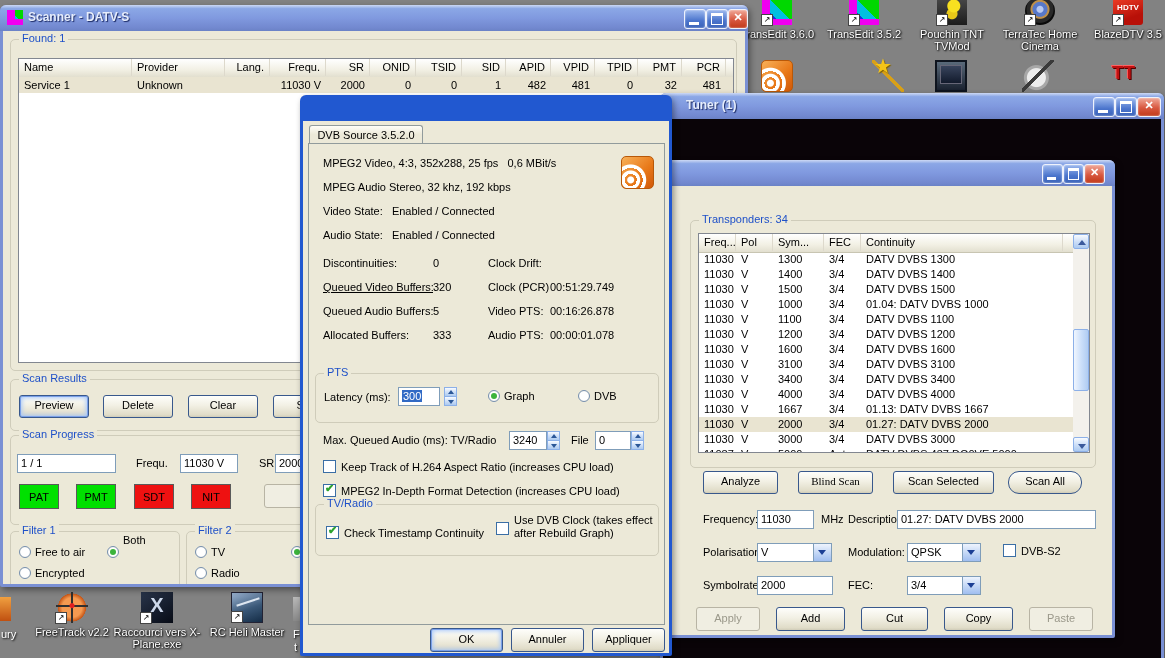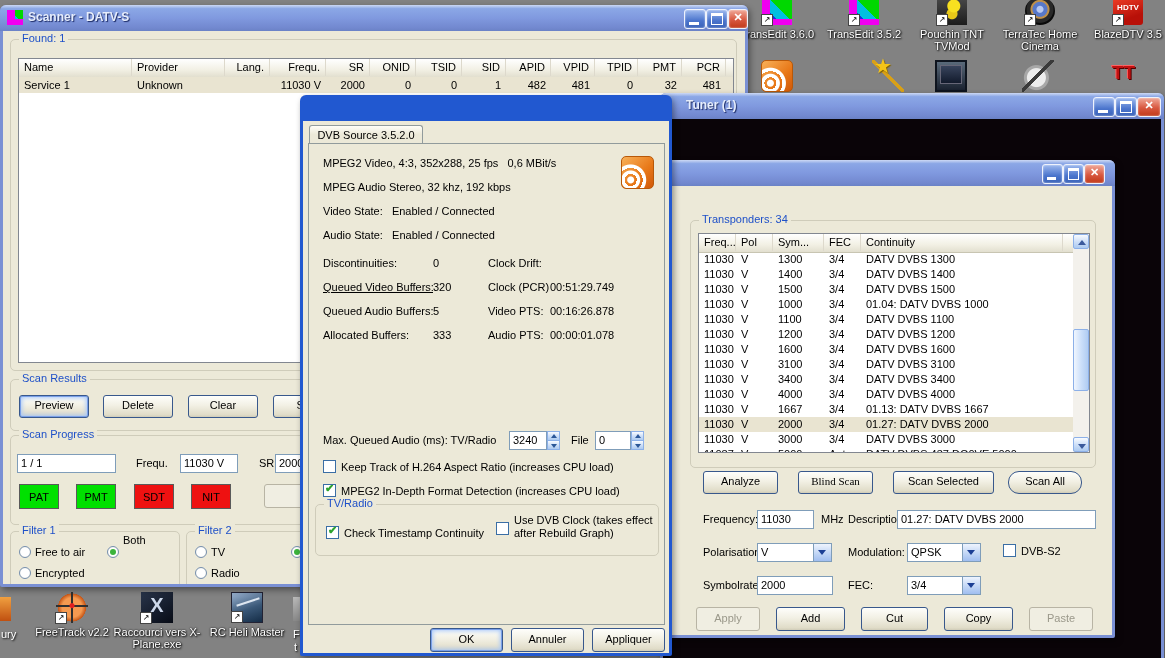--- a/index.html
+++ b/index.html
@@ -362,20 +362,33 @@
         <div class="lab grpline" style="left:14px;top:85px">Audio State:   Enabled / Connected</div>
         <div class="abs ic-dvbsource" style="left:312px;top:12px;width:33px;height:33px"></div>
 
         <div class="abs" id="dlg-stats" style="left:14px;top:107px;width:336px">
             <div class="srow"><div class="scell" style="width: 110px;">Discontinuities:</div><div class="scell" style="width: 55px;">0</div><div class="scell" style="width: 62px;">Clock Drift:</div><div class="scell" style="width: 95px;"></div></div>
             <div class="srow"><div class="scell" style="width: 110px; text-decoration: underline;">Queued Video Buffers:</div><div class="scell" style="width: 55px;">320</div><div class="scell" style="width: 62px;">Clock (PCR):</div><div class="scell" style="width: 95px;">00:51:29.749</div></div>
             <div class="srow"><div class="scell" style="width: 110px; text-align: right;">Queued Audio Buffers:</div><div class="scell" style="width: 55px;">5</div><div class="scell" style="width: 62px;">Video PTS:</div><div class="scell" style="width: 95px;">00:16:26.878</div></div>
             <div class="srow"><div class="scell" style="width: 110px;">Allocated Buffers:</div><div class="scell" style="width: 55px;">333</div><div class="scell" style="width: 62px;">Audio PTS:</div><div class="scell" style="width: 95px;">00:00:01.078</div></div>
           </div>
 
+        <div class="grp" style="left:6px;top:229px;width:342px;height:48px">
+          <div class="glab">PTS</div>
+          <div class="lab" style="left:8px;top:17px">Latency (ms):</div>
+          <div class="fld" style="left:82px;top:13px;width:42px"><span class="selval">300</span></div>
+          <div class="spin" style="left:128px;top:13px;height:19px">
+              <i class="up"></i>
+              <i class="dn"></i>
+            </div>
+          <div class="rd on" style="left:172px;top:16px"></div>
+          <div class="lab" style="left:188px;top:16px">Graph</div>
+          <div class="rd" style="left:262px;top:16px"></div>
+          <div class="lab" style="left:278px;top:16px">DVB</div>
+        </div>
 
         <div class="lab" style="left:14px;top:290px">Max. Queued Audio (ms): TV/Radio</div>
         <div class="fld" style="left:200px;top:287px;width:38px">3240</div>
         <div class="spin" style="left:238px;top:287px;height:19px">
             <i class="up"></i>
             <i class="dn"></i>
           </div>
         <div class="lab" style="left:262px;top:290px">File</div>
         <div class="fld" style="left:286px;top:287px;width:36px">0</div>
         <div class="spin" style="left:322px;top:287px;height:19px">

